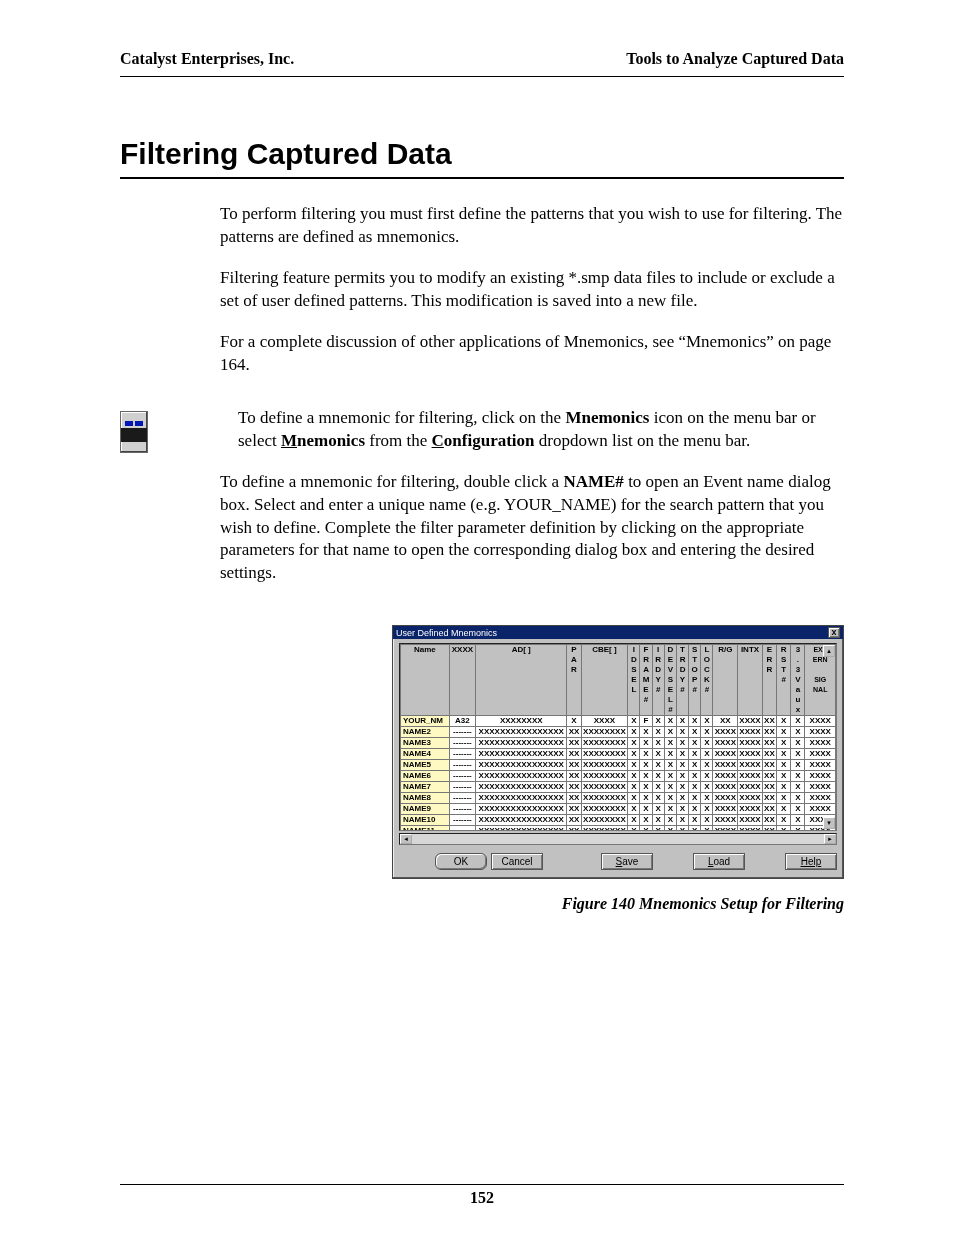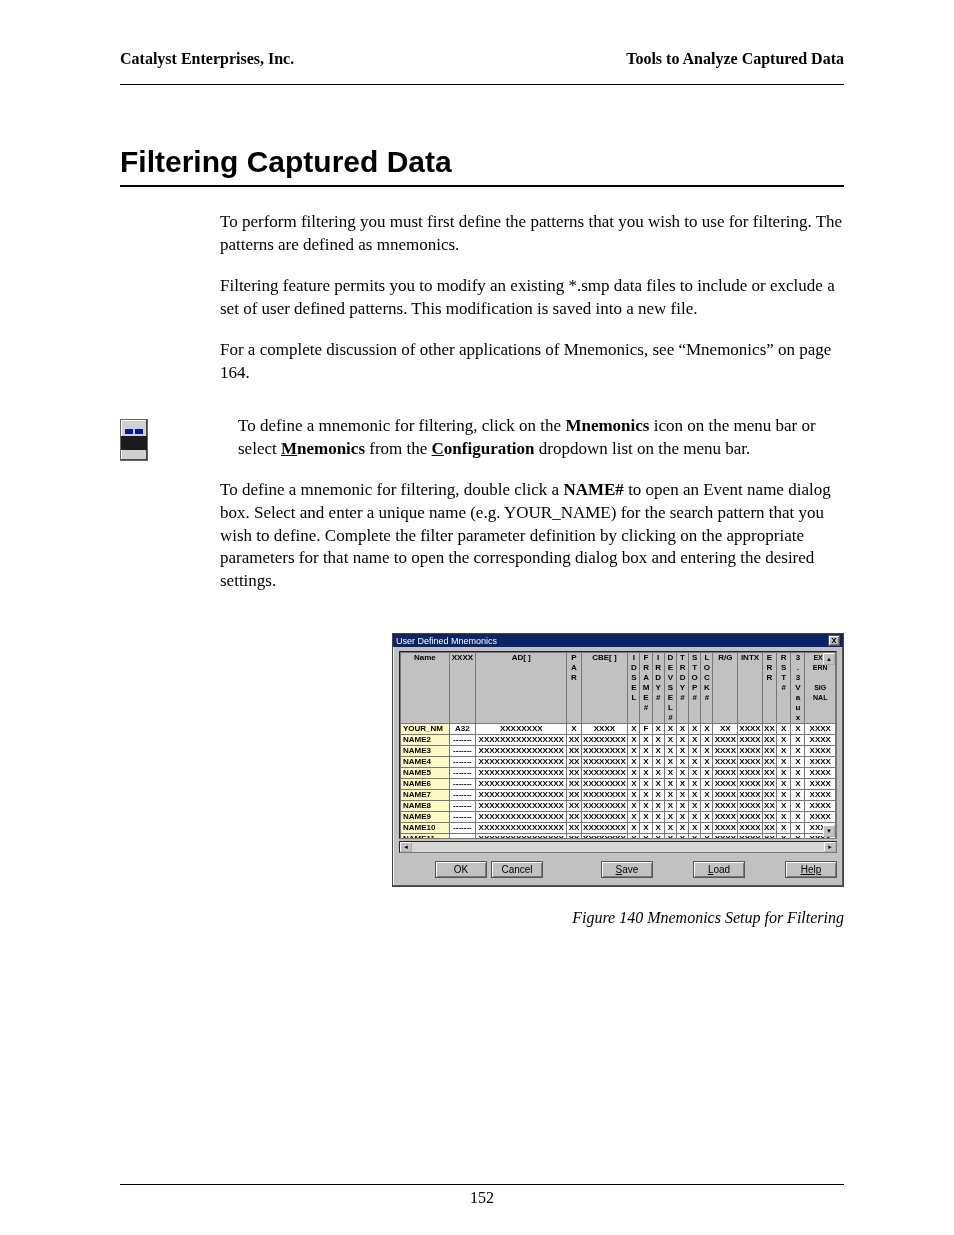--- a/index.html
+++ b/index.html
@@ -15,21 +15,21 @@
     margin: 0 auto;
     padding: 50px 110px 30px 120px;
     position: relative;
   }
   .running-head {
     display: flex;
     justify-content: space-between;
     font-weight: bold;
     font-size: 16px;
     border-bottom: 1.5px solid #000;
-    padding-bottom: 16px;
+    padding-bottom: 8px;
     margin-bottom: 60px;
   }
   .section-title {
     font-family: Arial, Helvetica, sans-serif;
     font-weight: bold;
     font-size: 30px;
     border-bottom: 2px solid #000;
     padding-bottom: 6px;
     margin-bottom: 24px;
   }
@@ -159,21 +159,21 @@
     padding: 4px 6px 8px;
   }
   .dlg-buttons .btn {
     background: #c1c1c1;
     border: 1px solid #555;
     box-shadow: inset 1px 1px 0 #fff, inset -1px -1px 0 #777;
     font-size: 10px;
     padding: 2px 0;
     text-align: center;
   }
-  .btn.ok { width: 66px; margin-left: 36px;}
+  .btn.ok { width: 66px; margin-left: 36px; border-radius: 6px;}
   .btn.cancel { width: 66px; margin-left: 4px;}
   .btn.save { width: 66px; margin-left: 58px;}
   .btn.load { width: 66px; margin-left: 40px;}
   .btn.help { width: 66px; margin-left: 40px; text-decoration: underline;}
   .narrow { width: 12px; }
 
   .extern-col {
     font-size: 7px; font-weight: bold;
     text-align: center;
     line-height: 9px;
@@ -186,33 +186,34 @@
     border: 1px outset #fff;
     font-size: 7px;
     display:flex; align-items:center; justify-content:center;
   }
   .vscroll-up { top: 1px; }
   .vscroll-down { bottom: 1px; }
 
   .caption {
     text-align: right;
     font-style: italic;
-    font-weight: normal;
+    font-weight: bold;
     font-family: "Times New Roman", Times, serif;
     font-size: 16px;
-    margin-top: 22px;
+    margin-top: 16px;
   }
   .page-footer {
     position: absolute;
     bottom: 28px;
     left: 120px; right: 110px;
     border-top: 1.5px solid #000;
     text-align: center;
     padding-top: 4px;
     font-size: 16px;
+    font-weight: bold;
   }
 </style>
 </head>
 <body>
 
 <div class="page">
 
   <div class="running-head">
     <span>Catalyst Enterprises, Inc.</span>
     <span>Tools to Analyze Captured Data</span>

